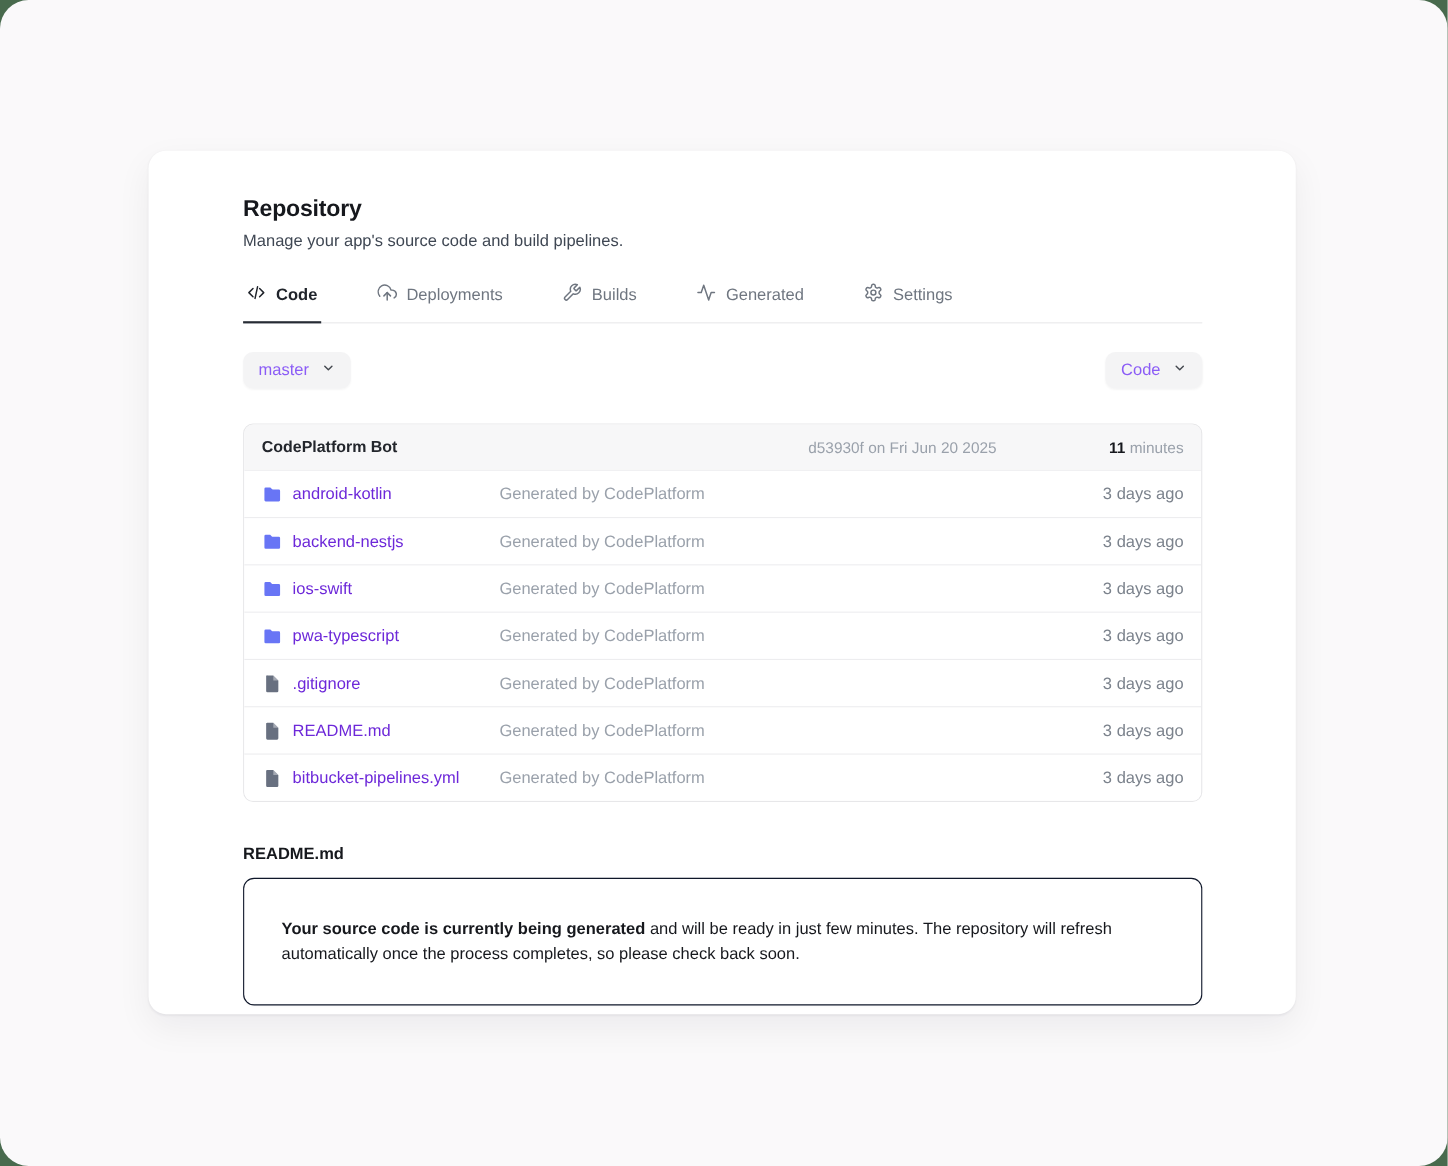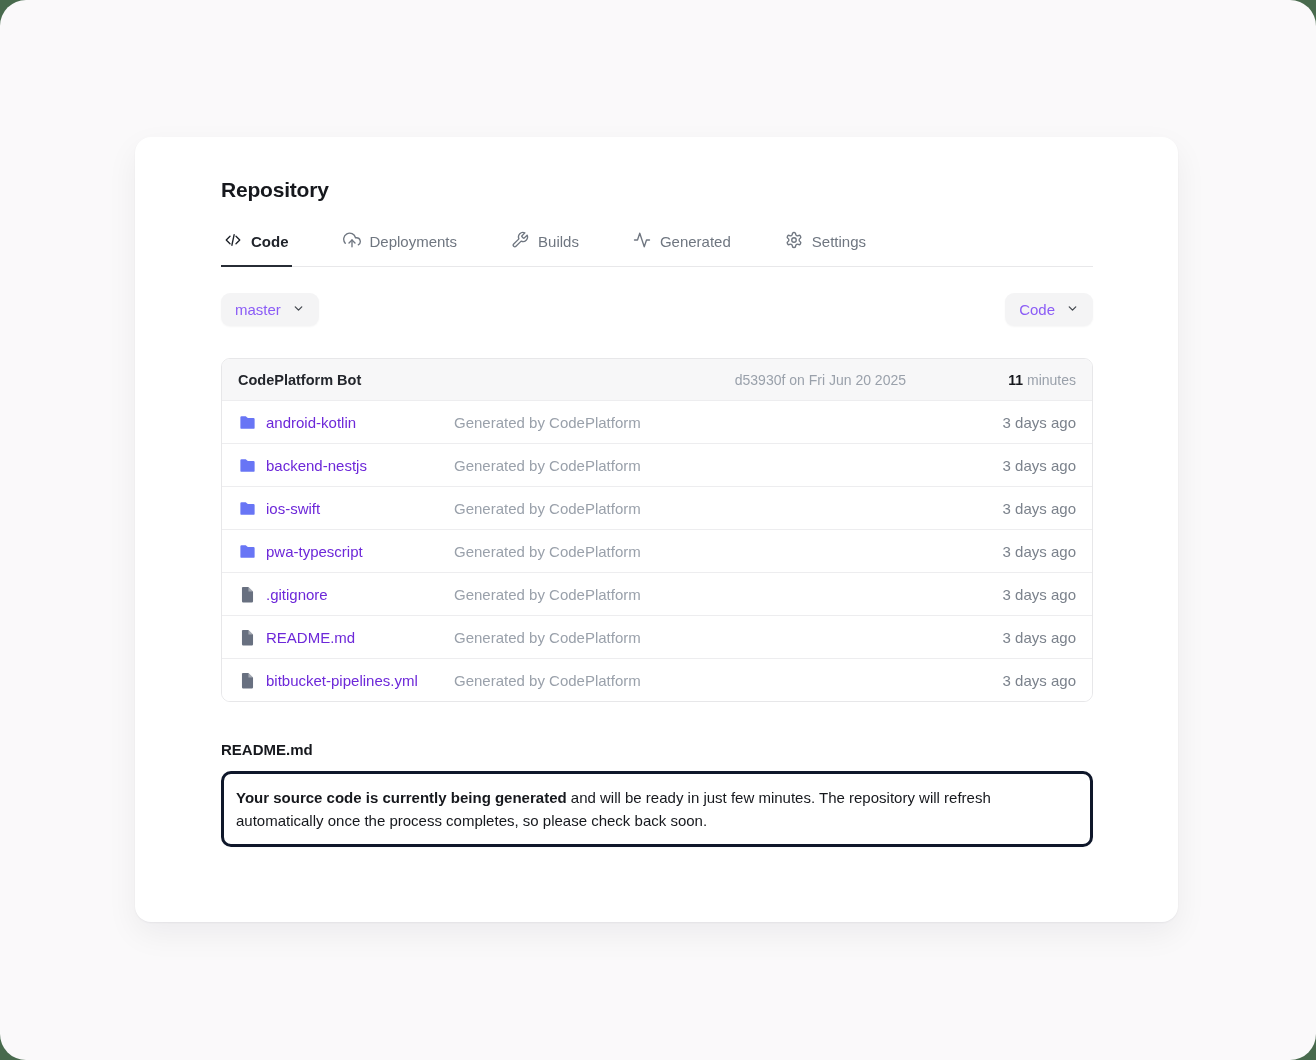--- a/index.html
+++ b/index.html
@@ -128,37 +128,38 @@
   .ft-date { color: #7b828c; }
   
   .readme-heading {
     margin: 39px 0 0;
     font-size: 15px;
     font-weight: 700;
     color: #16181d;
   }
   .notice {
     margin-top: 13px;
-    border: 3px solid #0f172a;
+    border: 1px solid #0f172a;
     border-radius: 10px;
-    padding: 12px;
+    padding: 34px;
     font-size: 15px;
     line-height: 23px;
     color: #16181d;
     box-shadow: 0 1px 2px rgba(0,0,0,.02);
   }
   .notice strong { font-weight: 700; }
 </style>
 </head>
 <body>
 
 <div class="screen">
   <div class="card">
 
     <h1 class="page-title">Repository</h1>
+    <p class="page-subtitle">Manage your app's source code and build pipelines.</p>
 
     <div class="tabs">
       <div class="tab active">
         <span class="icon">
           <svg viewBox="0 0 24 24" fill="none" stroke="currentColor" stroke-width="1.8" stroke-linecap="round" stroke-linejoin="round">
               <polyline points="8 7 3 12 8 17"></polyline>
               <polyline points="16 7 21 12 16 17"></polyline>
               <line x1="13.5" y1="5" x2="10.5" y2="19"></line>
             </svg>
         </span>

